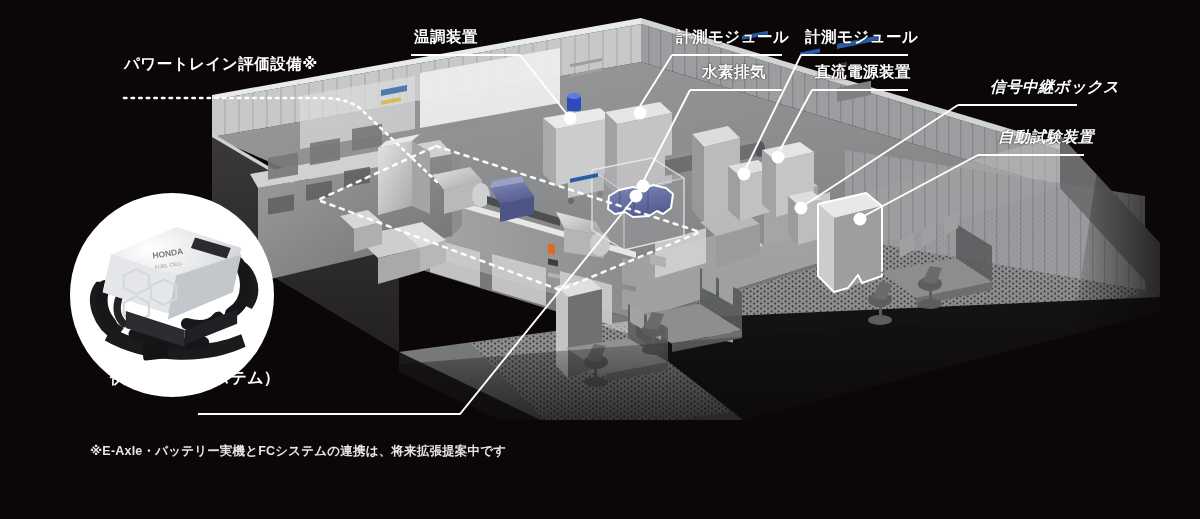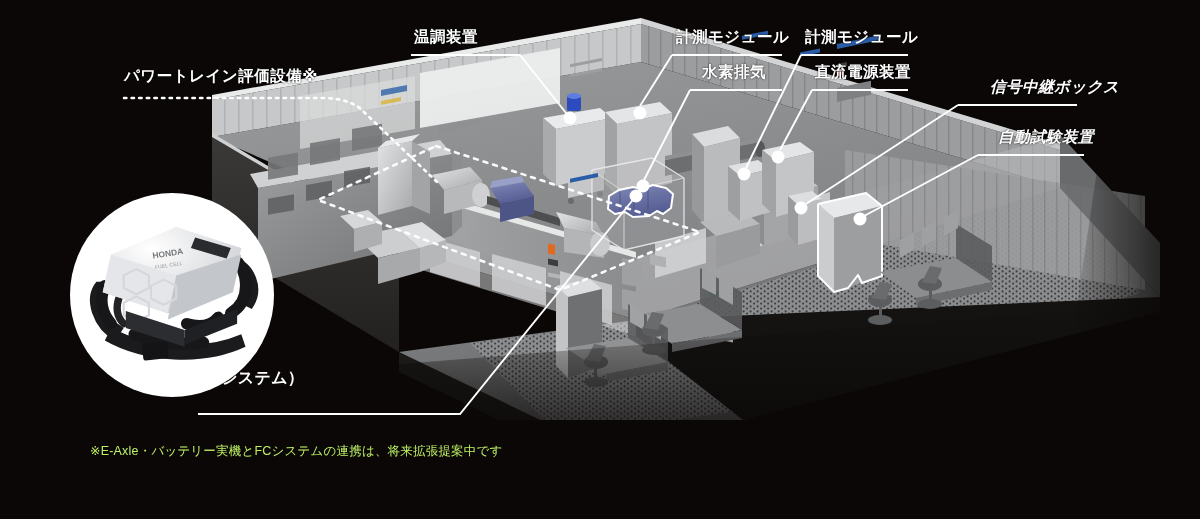--- a/index.html
+++ b/index.html
@@ -18,25 +18,24 @@
     letter-spacing:.5px;
     color:#ffffff;
     white-space:nowrap;
     line-height:1;
     text-shadow:0 0 2px rgba(0,0,0,.9);
   }
   .caption{
     position:absolute;
     font-size:16px;font-weight:700;color:#ffffff;white-space:nowrap;
     letter-spacing:.3px;
-    margin-left:24px;
   }
   .footnote{
     position:absolute;
-    font-size:12.5px;font-weight:400;color:#bef264;white-space:nowrap;
+    font-size:12.5px;font-weight:700;color:#e5e5e5;white-space:nowrap;
     letter-spacing:.2px;
   }
 </style>
 </head>
 <body>
 
 <div id="stage">
 
   <svg id="scene" viewBox="0 0 1200 519">
     <defs>
@@ -476,21 +475,21 @@
 
           <path d="M-44,22 l56,18 l0,16 l-56,-18 z" fill="#2c2d30"></path>
           <path d="M12,40 l50,-20 l0,14 l-50,20 z" fill="#1f2023"></path>
 
           <rect x="-28" y="52" width="24" height="16" rx="2" fill="#141416" transform="rotate(-6 -16 60)"></rect>
         </g>
       </g>
     </g>
   </svg>
 
-  <div class="lbl" style="left:124px;top:68px;">パワートレイン評価設備※</div>
+  <div class="lbl" style="left:124px;top:56px;">パワートレイン評価設備※</div>
 
   <div class="lbl" style="left:414px;top:29px;">温調装置</div>
 
   <div class="lbl" style="left:676px;top:29px;">計測モジュール</div>
 
   <div class="lbl" style="left:702px;top:64px;">水素排気</div>
 
   <div class="lbl" style="left:805px;top:29px;">計測モジュール</div>
 
   <div class="lbl" style="left:815px;top:64px;text-align:center;">直流電源装置</div>

